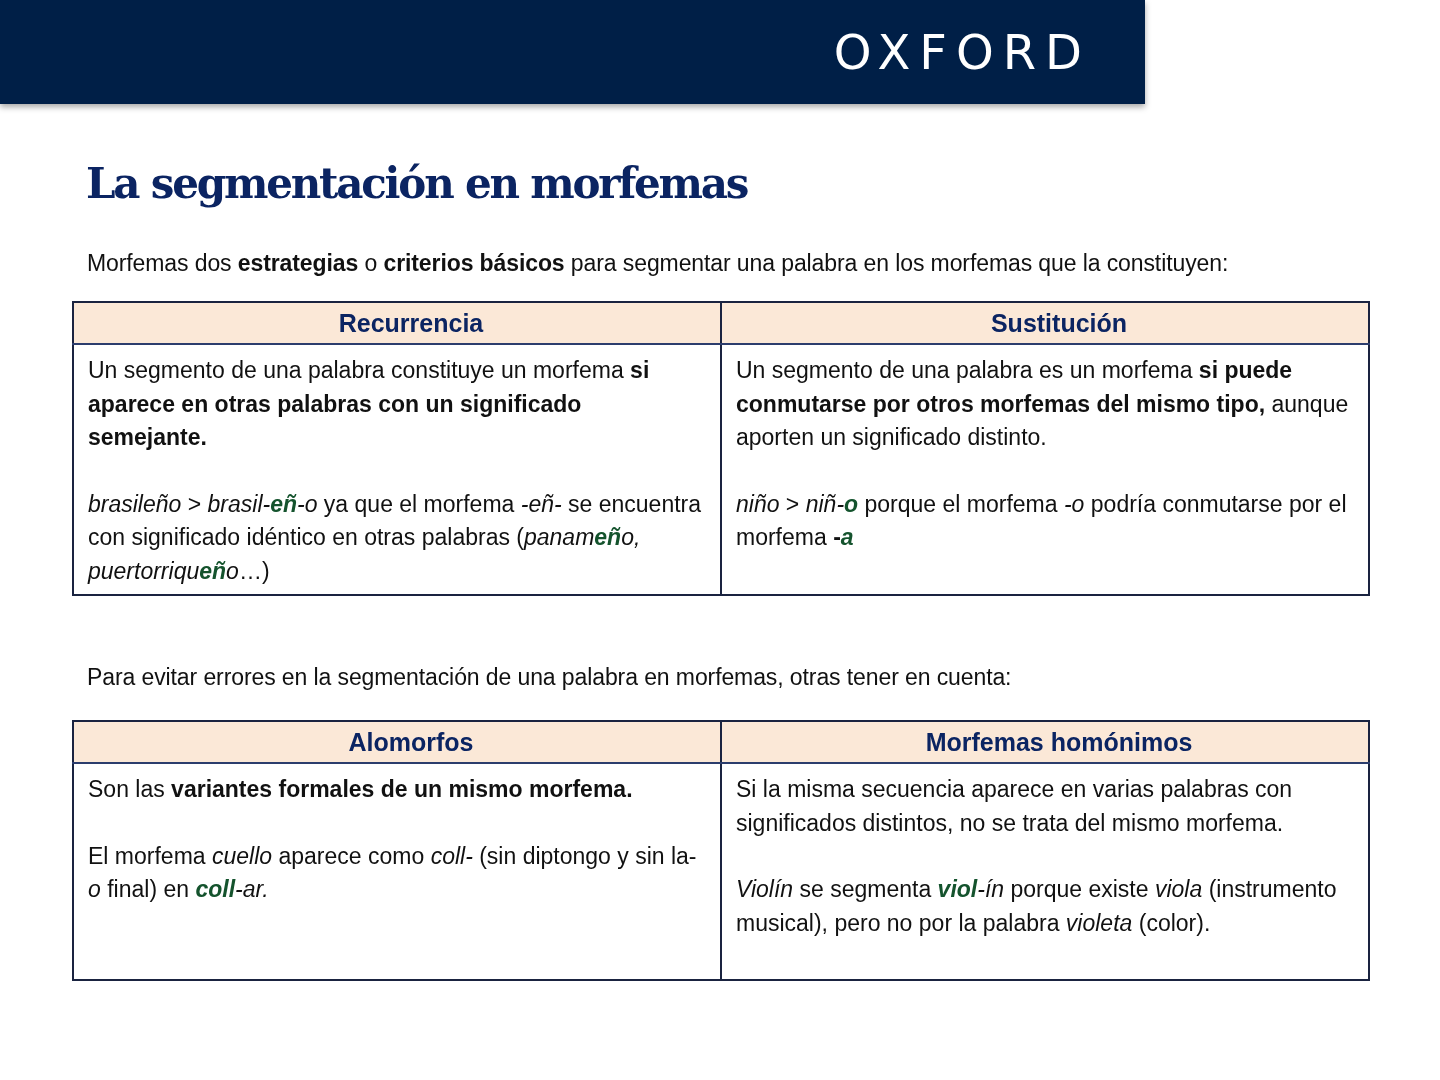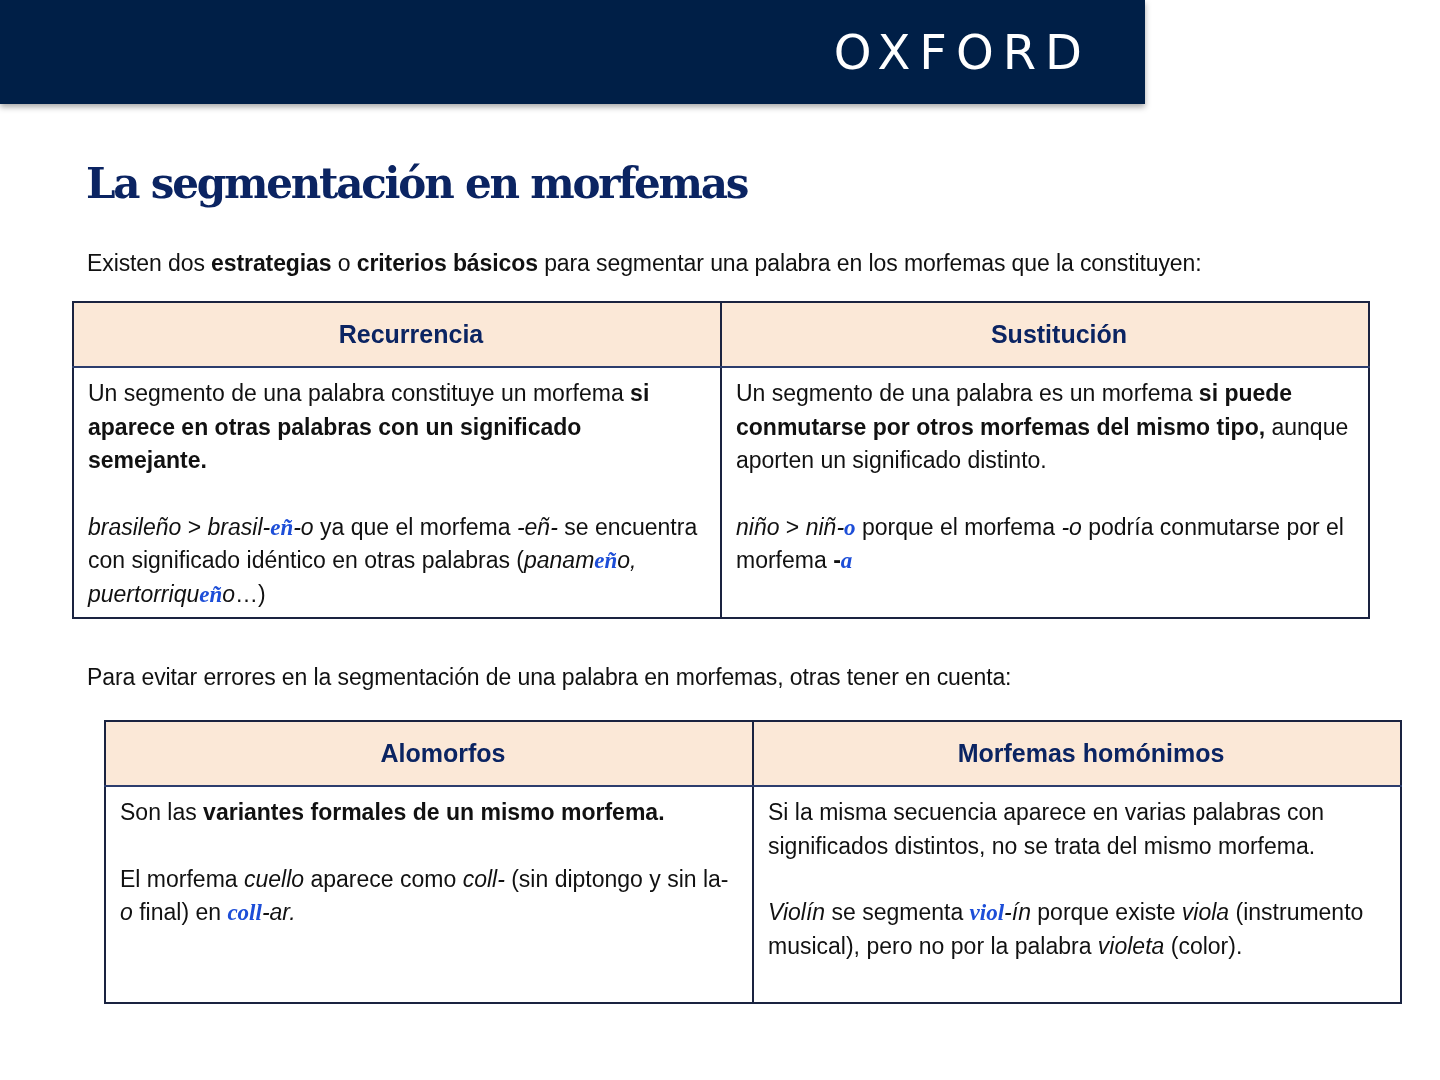--- a/index.html
+++ b/index.html
@@ -30,53 +30,53 @@
   }
   .para b { font-weight: 700; }
   #intro { top: 248px; }
   #intro2 { top: 662px; }
 
   table.box {
     position: absolute; left: 72px; width: 1298px;
     border-collapse: collapse; table-layout: fixed;
   }
   #table1 { top: 301px; }
-  #table2 { top: 720px; margin-left: 32px; }
+  #table2 { top: 720px; }
   table.box th, table.box td {
     border: 2px solid #1a2340;
     vertical-align: top;
   }
   table.box th {
-    background: #fbe8d7; height: 65px;
+    background: #fbe8d7; height: 42px;
     font-size: 25px; font-weight: 700; color: #0b2462;
     text-align: center; vertical-align: middle;
     border-bottom: 2px solid #2c3d6d;
     padding-left: 28px;
   }
   table.box td {
     padding: 9px 14px 6px 14px;
     font-size: 23px; line-height: 33.5px; color: #111111;
   }
   #table1 td { height: 250px; }
   #table2 td { height: 217px; }
   td .gap { height: 33px; }
-  .hl { color: #1d4ed8; font-weight: 700; font-style: italic; font-family: Liberation Serif, serif; }
+  .hl { color: #14532d; font-weight: 700; font-style: italic; }
   i { font-style: italic; }
   b { font-weight: 700; }
 </style>
 </head>
 <body>
 
 <div class="topbar">
   <div class="brand">OXFORD</div>
 </div>
 
 <h1 class="page-title">La segmentación en morfemas</h1>
 
-<p class="para" id="intro"><span>Existen dos </span><b>estrategias</b><span> o </span><b>criterios básicos</b><span> para segmentar una palabra en los morfemas que la constituyen:</span></p>
+<p class="para" id="intro"><span>Morfemas dos </span><b>estrategias</b><span> o </span><b>criterios básicos</b><span> para segmentar una palabra en los morfemas que la constituyen:</span></p>
 
 <table class="box" id="table1">
   <thead>
     <tr>
       <th>Recurrencia</th>
       <th>Sustitución</th>
     </tr>
   </thead>
   <tbody>
     <tr>

